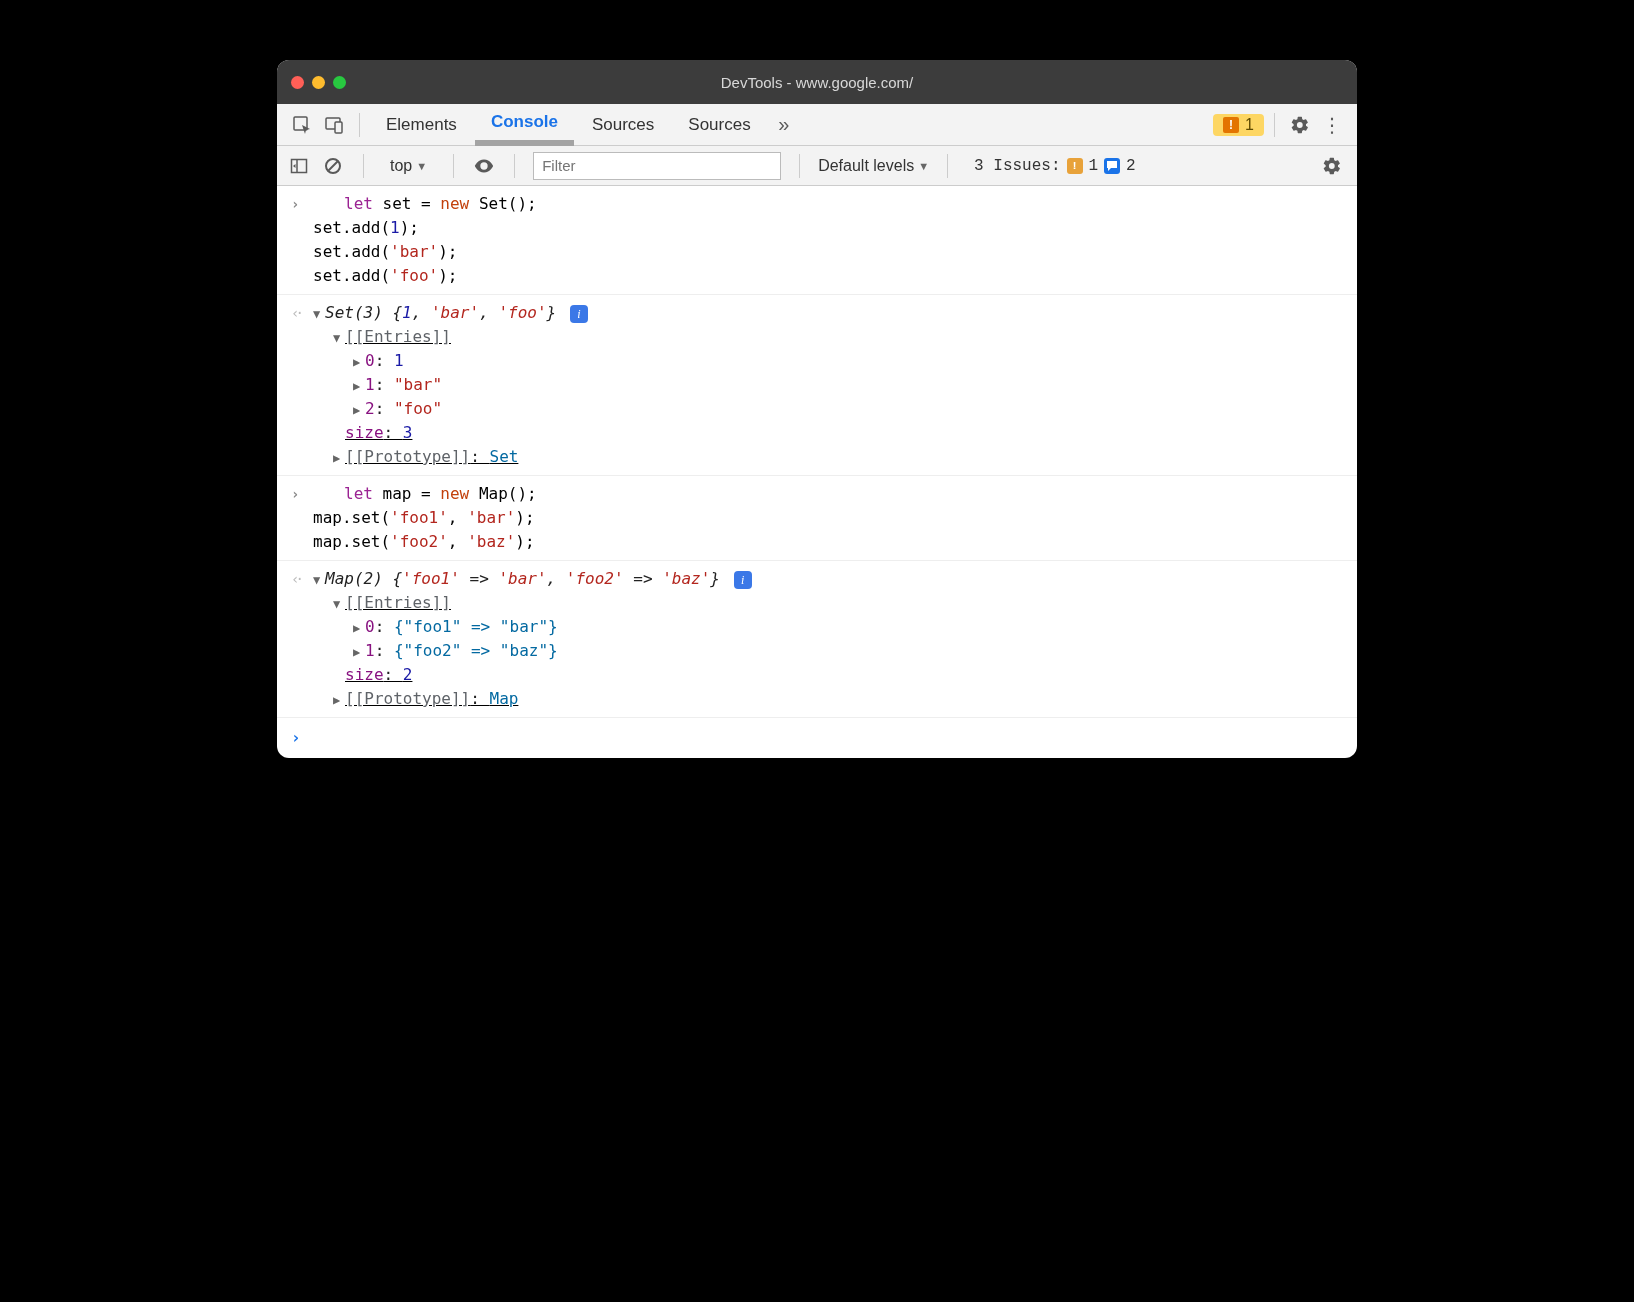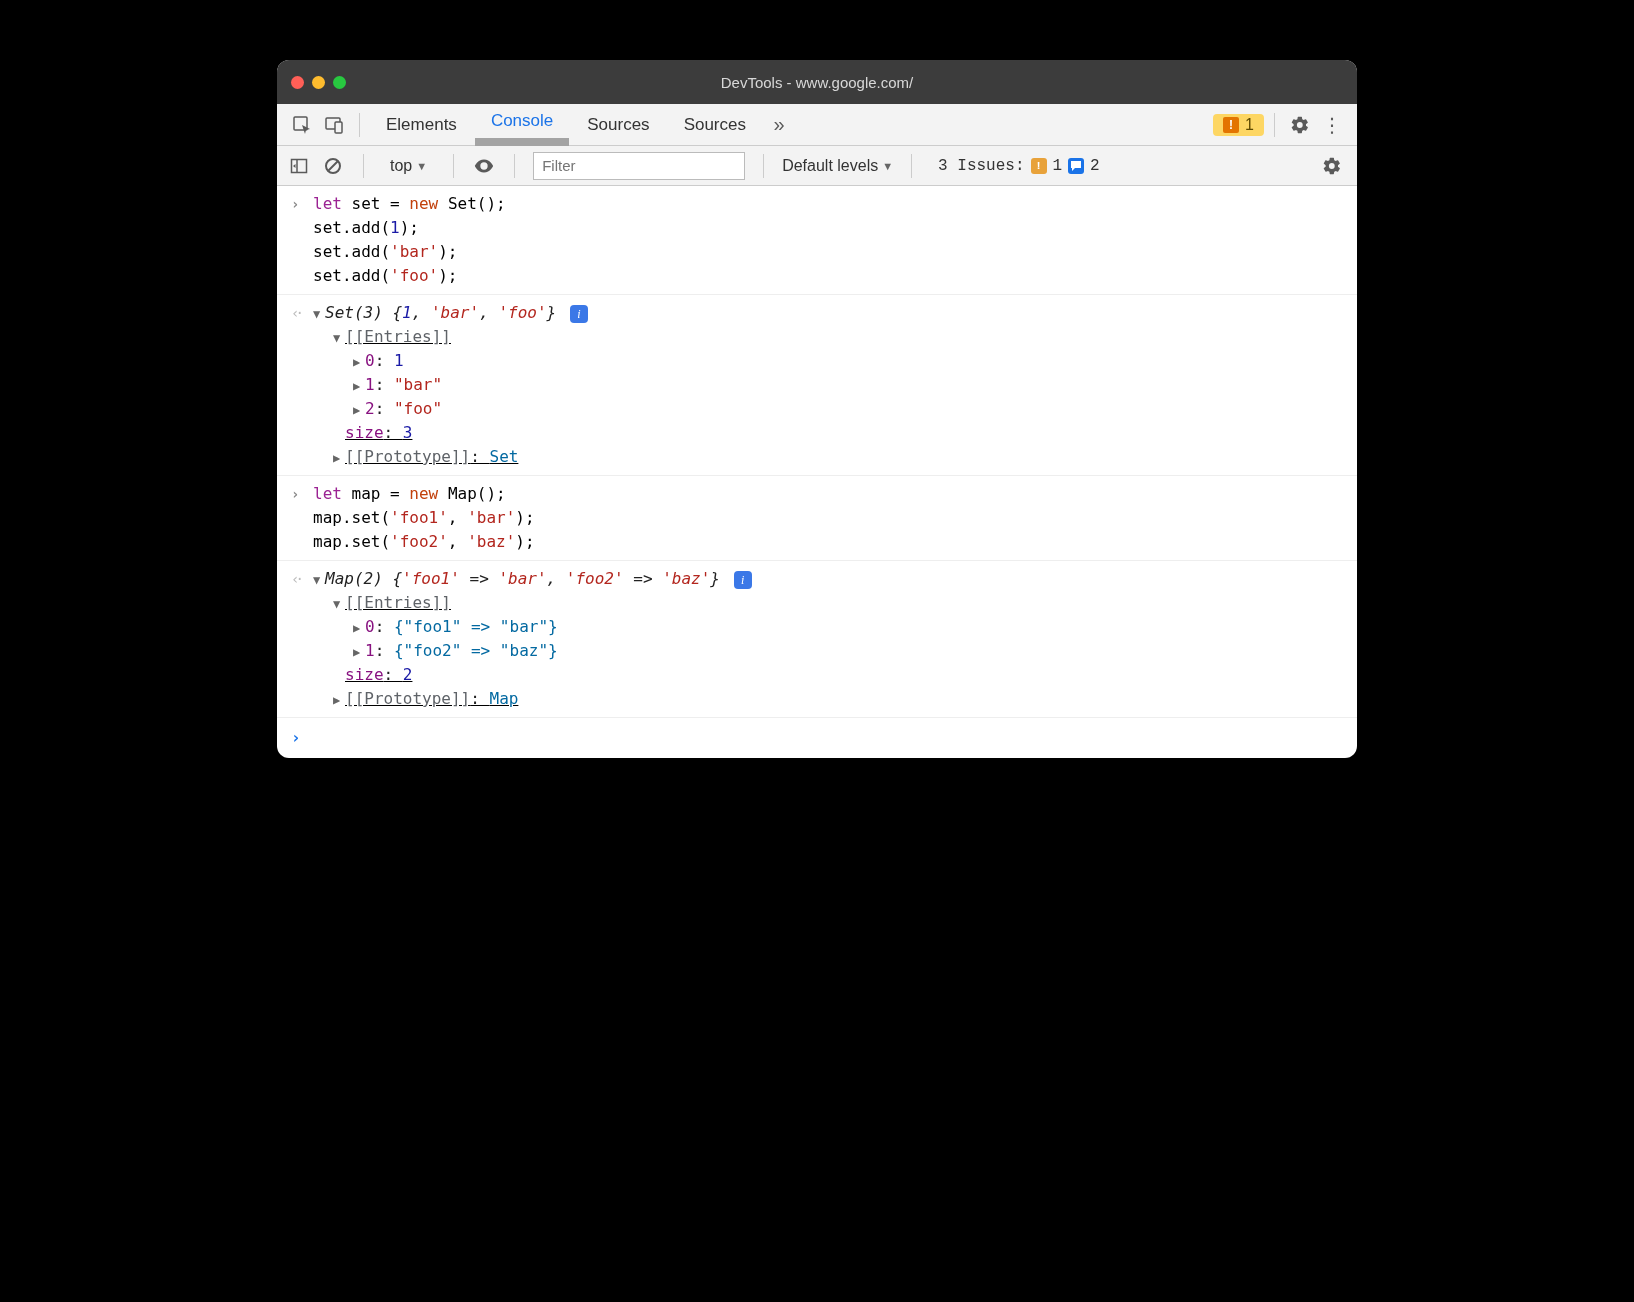--- a/index.html
+++ b/index.html
@@ -32,54 +32,54 @@
 .dot.yellow { background: #febc2e; }
 .dot.green { background: #28c840; }
 .title { color: #d8d8d8; position: absolute; left: 0; right: 0; text-align: center; font-size: 15px; pointer-events:none;}
 .tabs {
   display: flex; align-items: center; height: 42px; border-bottom: 1px solid #ccc;
   background: #f3f3f3; padding: 7px 10px; gap: 2px;
 }
 .tool-icon { width: 30px; height: 30px; display:flex; align-items:center; justify-content:center; color:#5a5a5a; cursor:pointer;}
 .sep { width:1px; height: 24px; background:#ccc; margin: 0 8px; }
 .tab { padding: 0 16px; height: 42px; display:flex; align-items:center; color:#333; font-size:17px; cursor:pointer;}
-.tab.active { color:#1a73e8; border-bottom: 8px solid #a3a3a3; margin-bottom:-1px;}
+.tab.active { color:#1a73e8; border-bottom: 6px solid #a3a3a3; margin-bottom:-1px;font-weight:bold;}
 .spacer { flex:1; }
 .warn-badge {
   display:flex; align-items:center; gap:6px; background:#fdd663; color:#5f4b00;
   padding: 2px 10px; border-radius:4px; font-size:16px; cursor:pointer;
 }
 .warn-badge .ico { width:16px; height:16px; background:#e37400; color:#fff; font-weight:bold; font-size:12px; display:flex;align-items:center;justify-content:center;border-radius:2px;}
 .gear, .kebab { width:30px; display:flex; align-items:center; justify-content:center; color:#5a5a5a; font-size:20px; cursor:pointer;}
 
 .toolbar {
   display:flex; align-items:center; height: 40px; border-bottom:1px solid #ccc;
   background:#f3f3f3; padding: 0 10px; gap:10px; font-size:16px; color:#333;
 }
 .tb-btn { width:24px; height:24px; display:flex;align-items:center;justify-content:center; color:#5a5a5a; cursor:pointer;}
 .context { display:flex; align-items:center; gap:4px; cursor:pointer; padding:0 8px;}
 .filter-input {
-  border:1px solid #bbb; background:#fff; height:28px; width:212px; padding:0 8px;
+  border:1px solid #bbb; background:#fff; height:28px; width:248px; padding:0 8px;
   font-size:15px; color:#333;
 }
 .levels { display:flex; align-items:center; gap:4px; cursor:pointer;justify-content:space-between;}
 .issues { display:flex; align-items:center; gap:6px; cursor:pointer; padding:0 8px;font-family:Liberation Mono, monospace;}
 .issues .wb { width:16px;height:16px;border-radius:3px;display:flex;align-items:center;justify-content:center;color:#fff;font-size:11px;font-weight:bold;}
 .wb.orange{background:#e8a23a;}
 .wb.blue{background:#1a73e8;}
 
 .console-body { font-family: Menlo, Consolas, monospace; font-size:16px; line-height:1.5; }
 .entry { border-bottom: 1px solid #eee; padding: 6px 14px; display:flex; }
 .gutter { width: 22px; flex-shrink:0; color:#888; font-size:14px; padding-top:2px; user-select:none;}
 .gutter.input::before { content:"›"; color:#8c8c8c; font-weight:bold;}
 .gutter.output::before { content:"‹·"; color:#bbb; letter-spacing:-4px;}
 .content { flex:1; white-space:pre; overflow-x:auto;}
 .content.wrap { white-space: normal; }
 
-.t-keyword { color:#9b2393; }
+.t-keyword { color:#9b2393;margin-left:31px; }
 .t-new { color:#c2410c; }
 .t-num { color:#1a1aa6; }
 .t-str { color:#b3261e; }
 .t-strq { color:#b3261e; }
 .t-ital { font-style: italic; }
 .t-dim { color:#5f6368; }
 .t-prop { color:#881280; }
 .t-size { color:#881280; }
 .t-type { color:#0369a1; }
 .t-dark { color:#222;}

